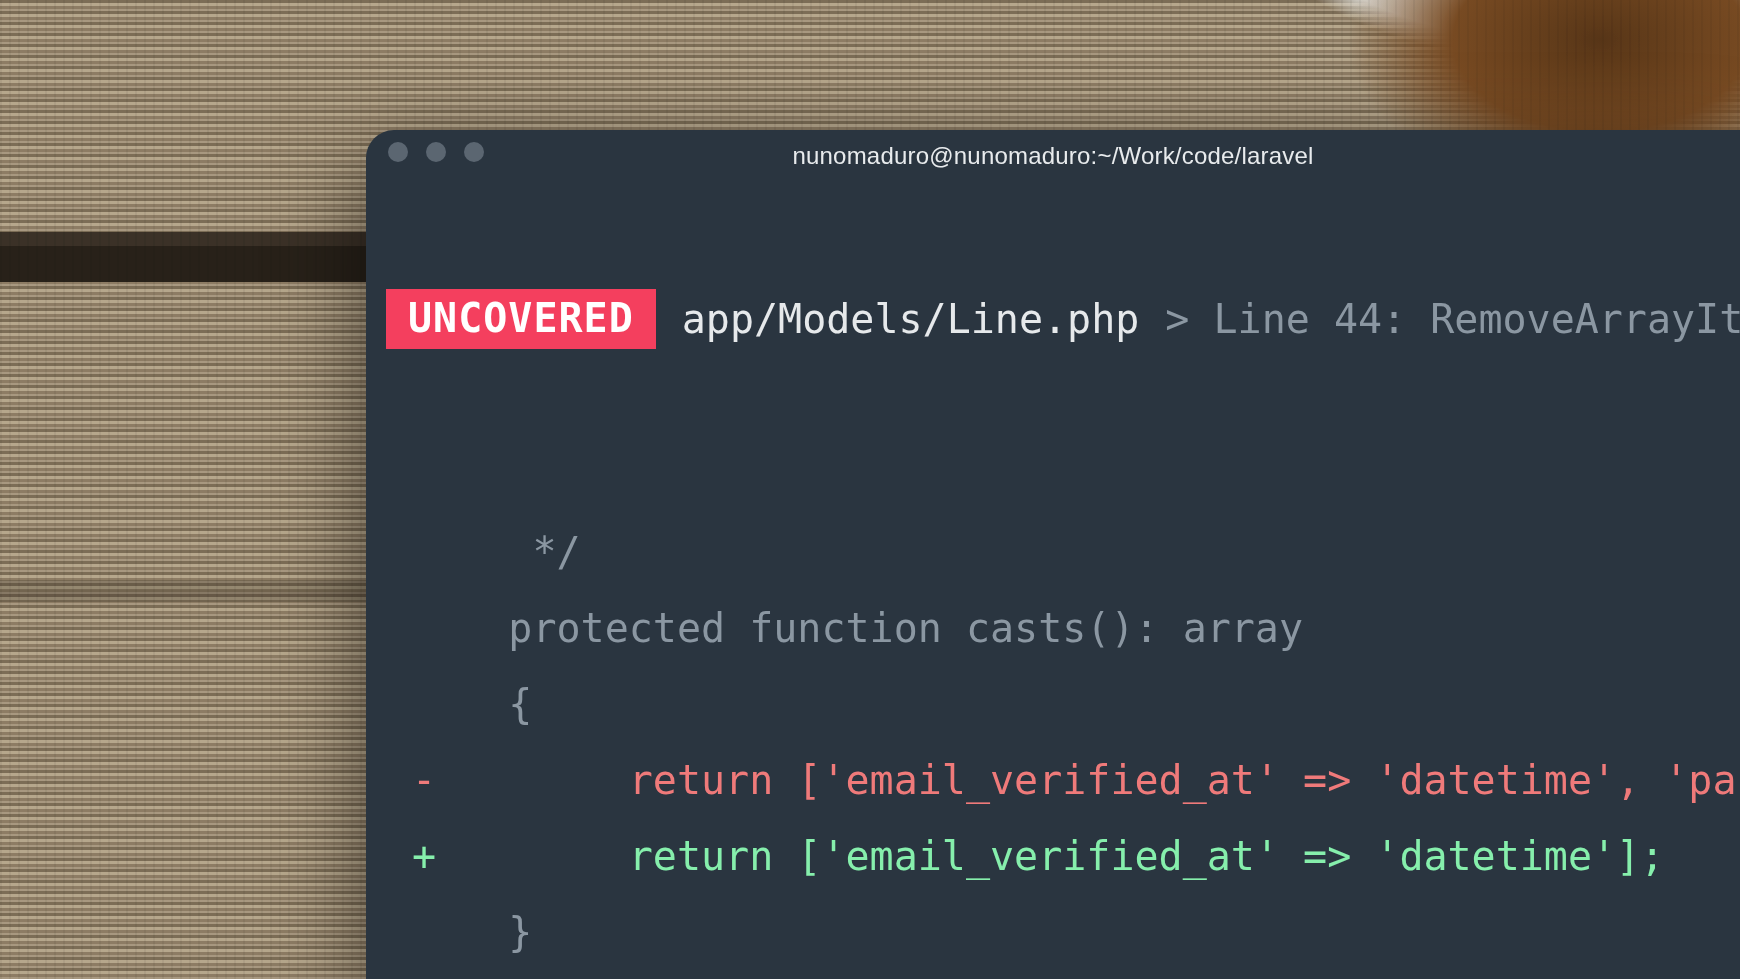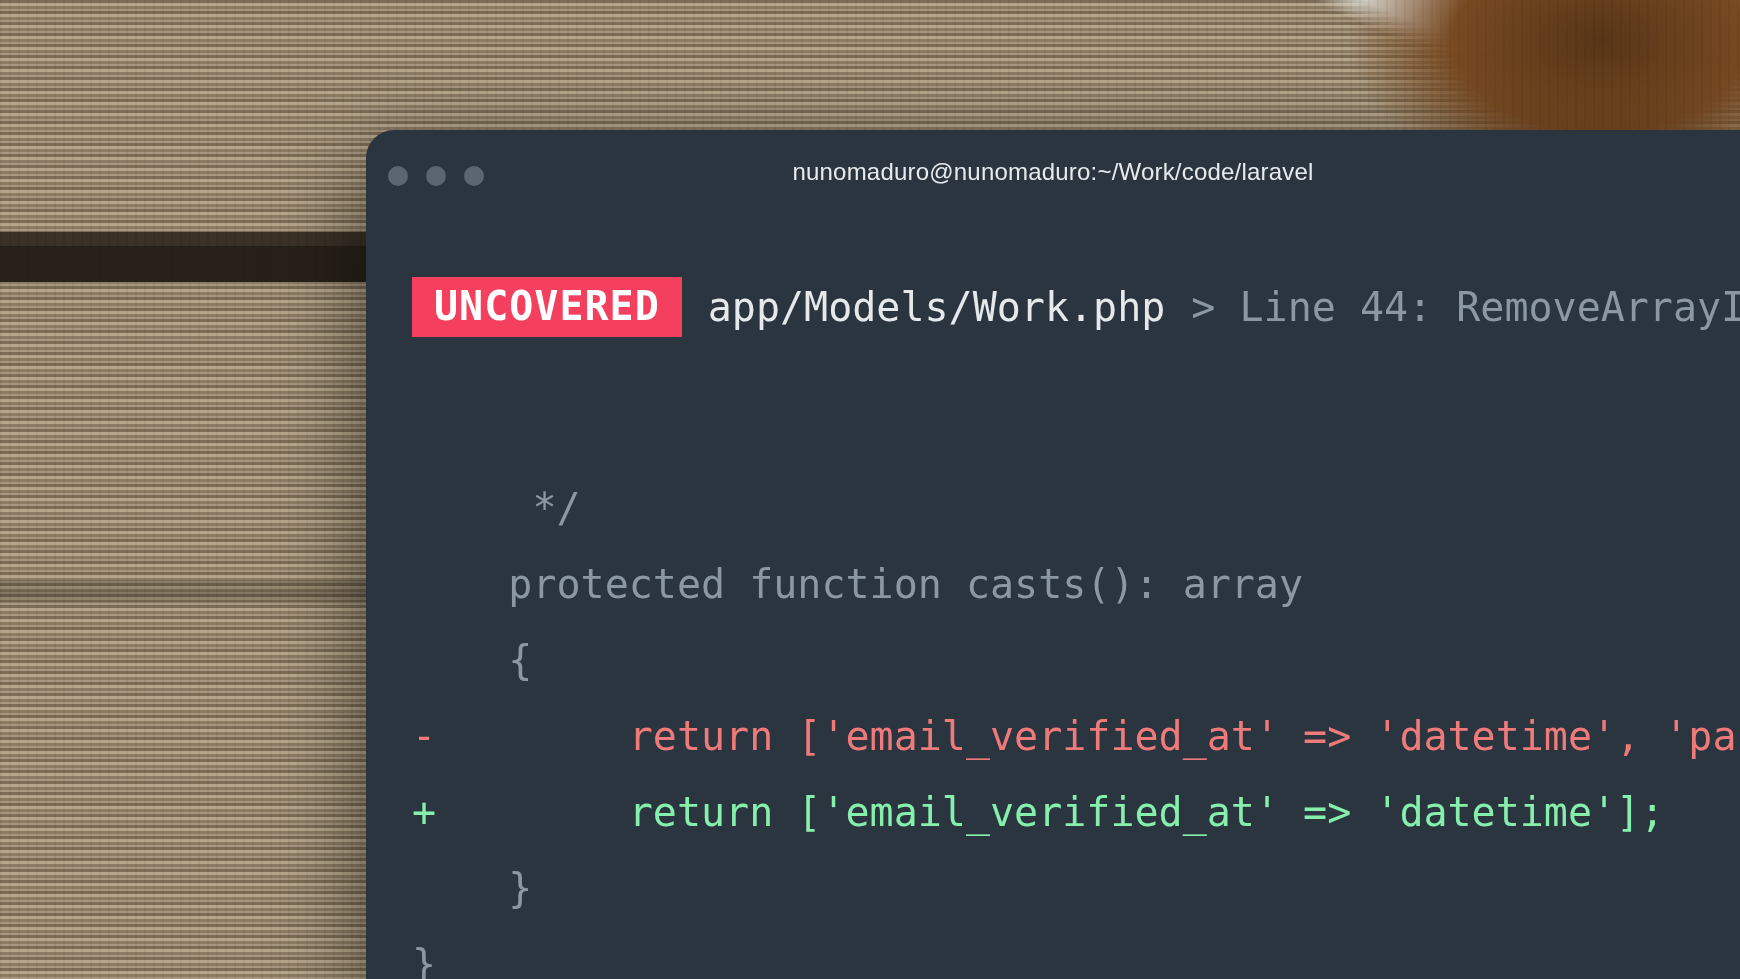--- a/index.html
+++ b/index.html
@@ -53,43 +53,44 @@
     bottom: 0;
     background: #2a3540;
     border-radius: 28px 0 0 0;
     box-shadow: 0 30px 90px rgba(0,0,0,0.55);
     overflow: hidden;
   }
 
   .titlebar {
     height: 56px;
     display: flex;
-    align-items: flex-end;
+    align-items: flex-start;
     padding: 0 22px;
     position: relative;
+    margin-top: 12px;
   }
   .traffic { display:flex; gap:18px; }
   .dot { width:20px; height:20px; border-radius:50%; background:#5b6671; }
   .title-text {
     position:absolute; left:0; right:0; text-align:center;
     color:#e8ebed; font-size:24px; letter-spacing:.2px;
     font-family: -apple-system, "Helvetica Neue", Arial, sans-serif;
     pointer-events:none;
   }
 
   .content {
     padding: 34px 0 0 0;
     white-space: pre;
     overflow: hidden;
   }
 
   .header-line {
     display:flex; align-items:center; gap:26px;
-    padding-left: 46px;
-    margin-bottom: 76px;
+    padding-left: 20px;
+    margin-bottom: 108px;
     text-align: right;
   }
   .badge {
     background:#f43f5e;
     color:#ffffff;
     font-weight:700;
     font-size:40px;
     letter-spacing:1px;
     padding: 6px 22px 8px;
     font-family: ui-monospace, "SF Mono", Menlo, Consolas, monospace;
@@ -119,21 +120,21 @@
       <div class="dot"></div>
       <div class="dot"></div>
     </div>
     <div class="title-text">nunomaduro@nunomaduro:~/Work/code/laravel</div>
   </div>
 
   <div class="content">
 
     <div class="header-line">
       <span class="badge">UNCOVERED</span>
-      <span class="file-path">app/Models/Work.php</span>
+      <span class="file-path">app/Models/Line.php</span>
       <span class="line-info">&gt; Line 44: RemoveArrayIt</span>
     </div>
 
     <div class="code"><span class="dim">     */</span>
 <span class="dim">    protected function casts(): array</span>
 <span class="dim">    {</span>
 <span class="minus"><span>-</span><span>        return ['email_verified_at' =&gt; 'datetime', 'pass</span></span>
 <span class="plus"><span>+</span><span>        return ['email_verified_at' =&gt; 'datetime'];</span></span>
 <span class="dim">    }</span>
 <span class="dim">}</span></div>

